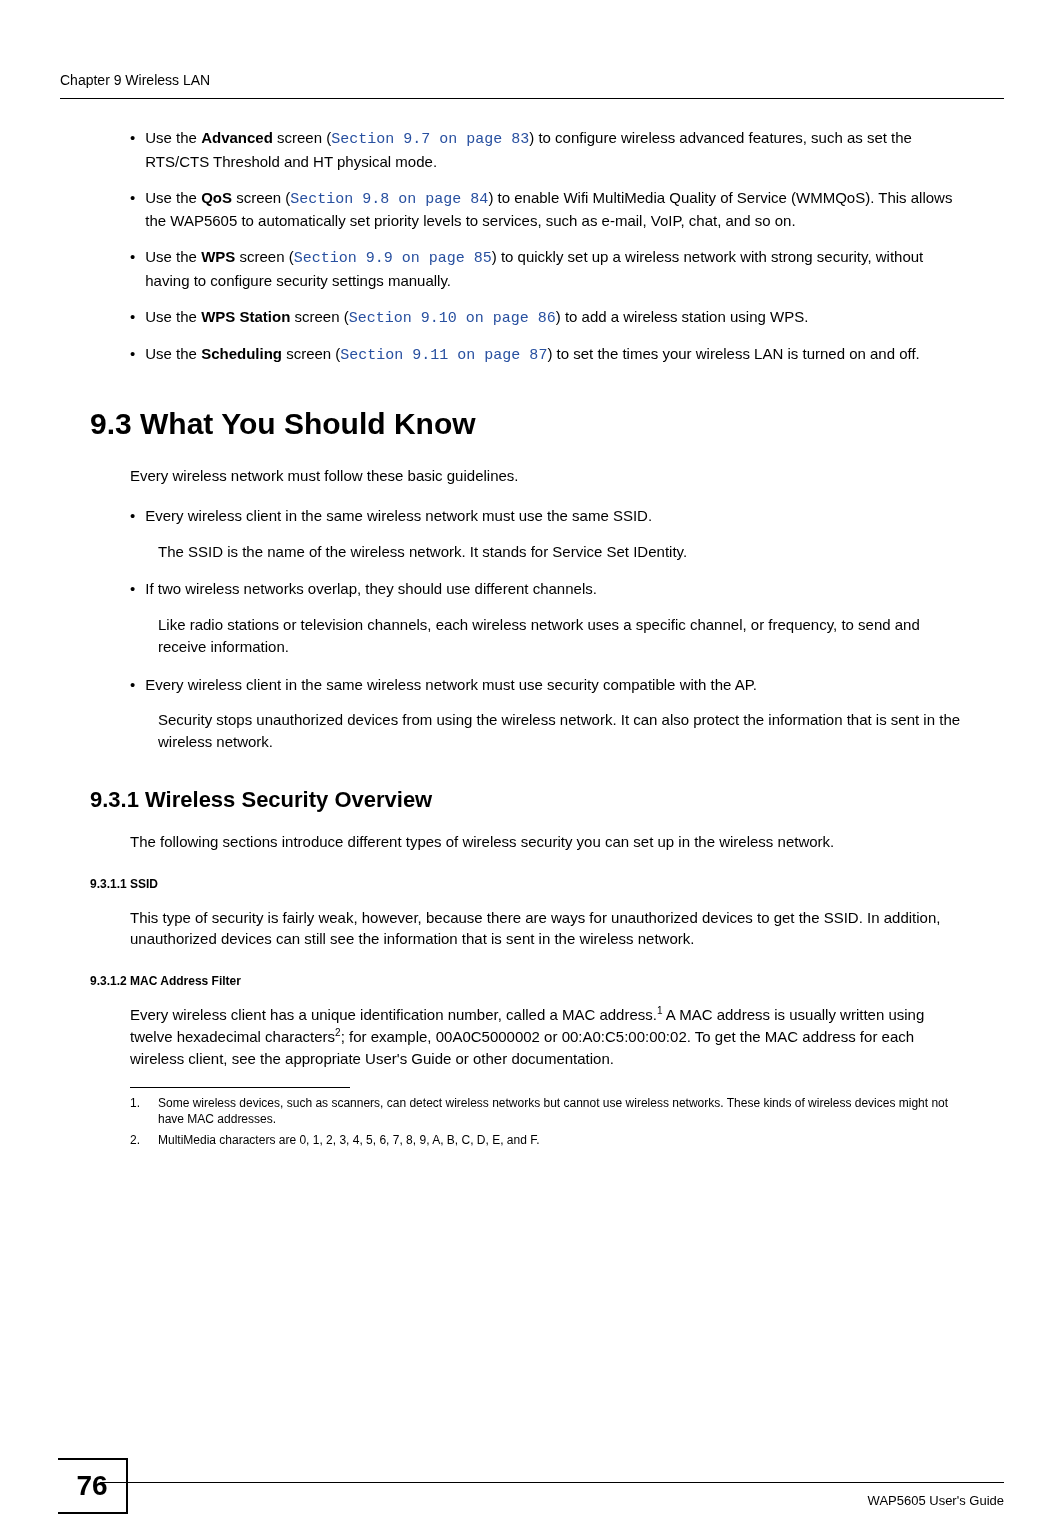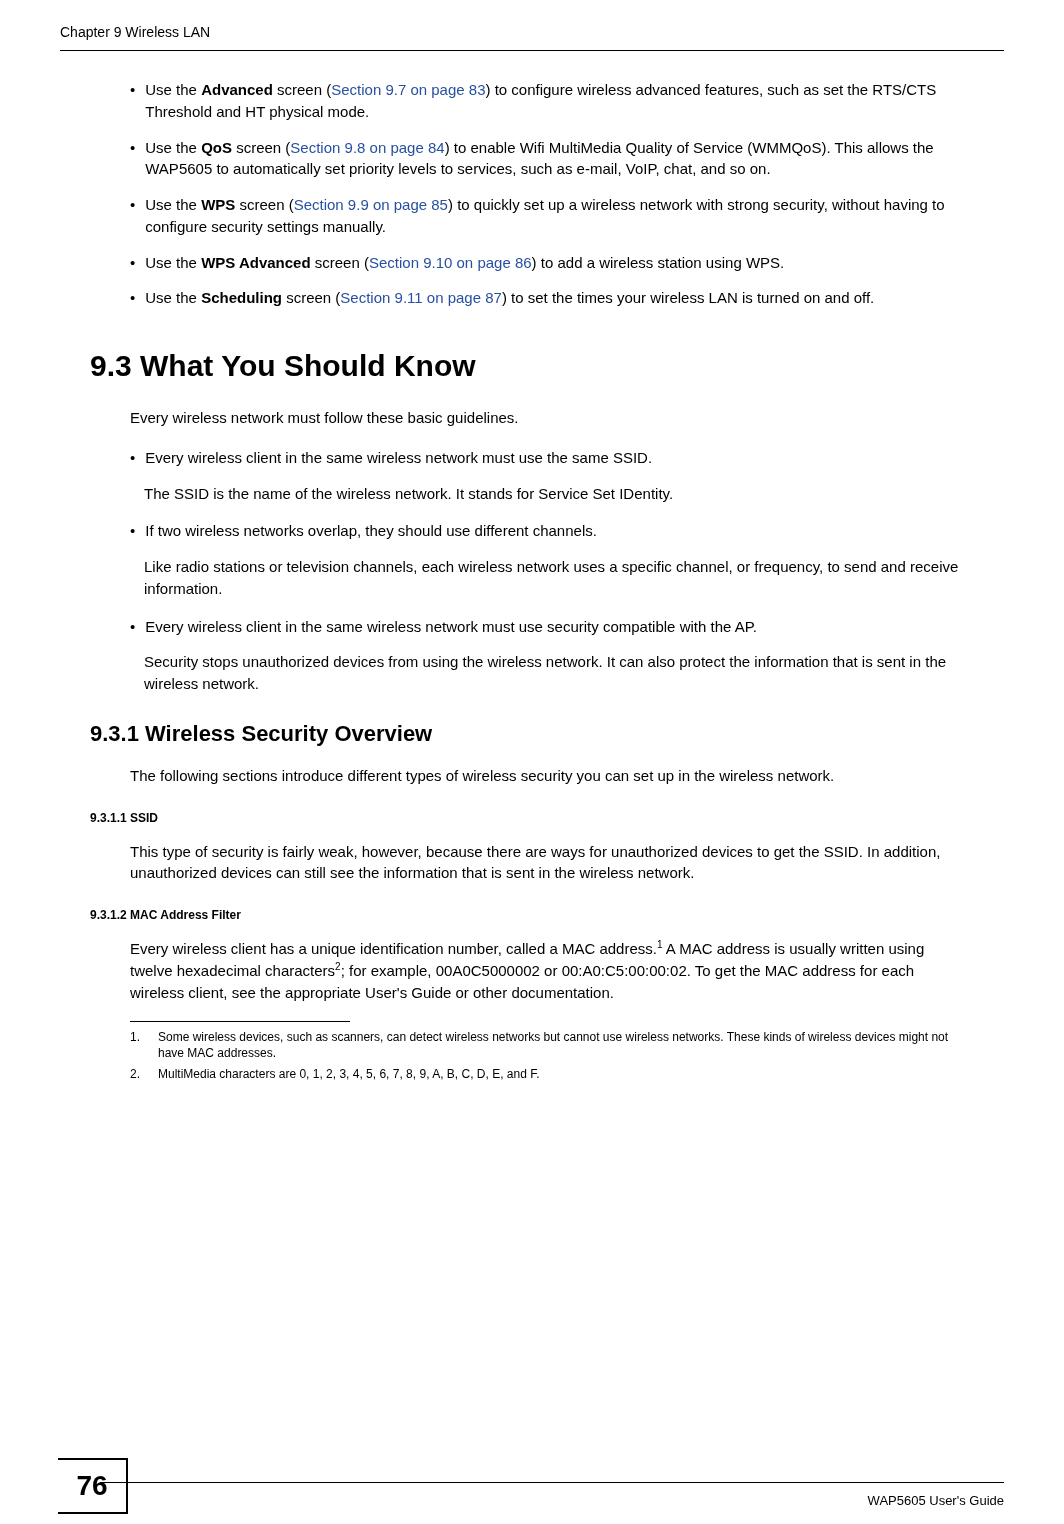--- a/index.html
+++ b/index.html
@@ -9,20 +9,21 @@
       width: 1064px;
       height: 1524px;
       position: relative;
       padding: 0;
     }
     .header-row {
       display: flex;
       justify-content: space-between;
       padding: 24px 60px 10px 60px;
       font-size: 14px;
+      margin-top: 48px;
     }
     .header-rule {
       border-bottom: 1px solid #000;
       margin: 0 60px 28px 60px;
     }
     .content {
       padding: 0 95px 0 130px;
     }
     .bullet-item {
       display: flex;
@@ -32,50 +33,51 @@
     }
     .bullet-dot {
       margin-right: 10px;
       flex-shrink: 0;
     }
     .bullet-text {
       flex: 1;
     }
     .link {
       color: #2850a0;
+      font-family: Liberation Mono, monospace;
     }
     .bold { font-weight: bold; }
     h1.section {
       font-family: Arial, Helvetica, sans-serif;
       font-size: 30px;
       font-weight: bold;
       margin: 40px 0 24px -40px;
     }
     h2.subsection {
       font-family: Arial, Helvetica, sans-serif;
       font-size: 22px;
       font-weight: bold;
-      margin: 26px 0 18px -40px;
+      margin: 34px 0 18px -40px;
     }
     h3.subsub {
       font-family: Arial, Helvetica, sans-serif;
       font-size: 12px;
       font-weight: bold;
       margin: 24px 0 16px -40px;
     }
     .para {
       font-size: 15px;
       line-height: 1.45;
       margin-bottom: 18px;
     }
     .indent-para {
       font-size: 15px;
       line-height: 1.45;
       margin-bottom: 16px;
-      margin-left: 14px;
+      margin-left: 28px;
     }
     .sup {
       font-size: 10px;
       vertical-align: super;
     }
     .footnote-rule {
       border-top: 1px solid #000;
       width: 220px;
       margin: 12px 0 8px 0;
     }
@@ -152,21 +154,21 @@
   <div class="bullet-item">
     <span class="bullet-dot">•</span>
     <span class="bullet-text">
       <span>Use the </span><span class="bold">WPS</span><span> screen (</span><span class="link">Section 9.9 on page 85</span><span>) to quickly set up a wireless network with strong security, without having to configure security settings manually.</span>
     </span>
   </div>
 
   <div class="bullet-item">
     <span class="bullet-dot">•</span>
     <span class="bullet-text">
-      <span>Use the </span><span class="bold">WPS Advanced</span><span> screen (</span><span class="link">Section 9.10 on page 86</span><span>) to add a wireless station using WPS.</span>
+      <span>Use the </span><span class="bold">WPS Station</span><span> screen (</span><span class="link">Section 9.10 on page 86</span><span>) to add a wireless station using WPS.</span>
     </span>
   </div>
 
   <div class="bullet-item">
     <span class="bullet-dot">•</span>
     <span class="bullet-text">
       <span>Use the </span><span class="bold">Scheduling</span><span> screen (</span><span class="link">Section 9.11 on page 87</span><span>) to set the times your wireless LAN is turned on and off.</span>
     </span>
   </div>
 

